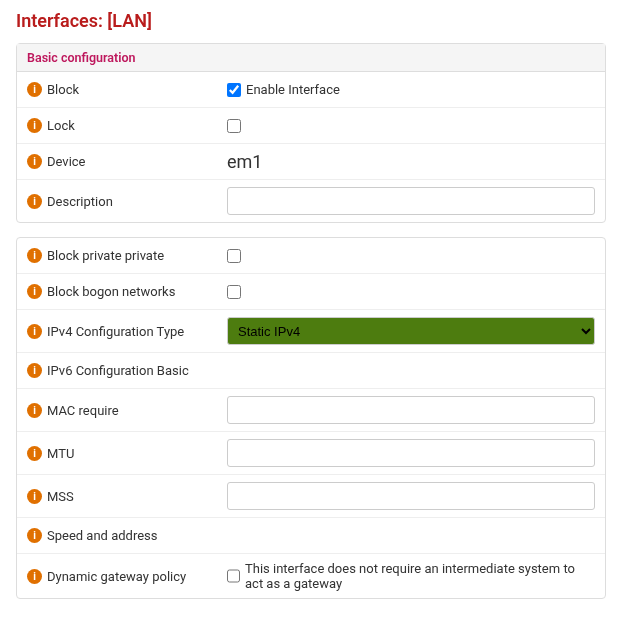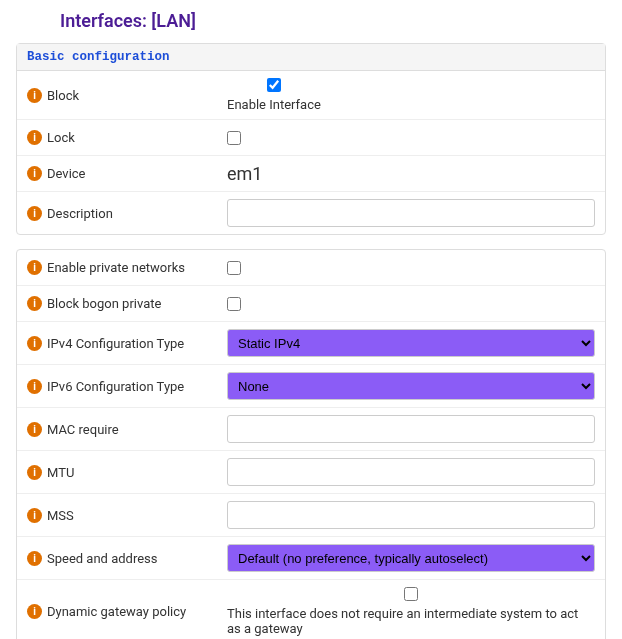--- a/index.html
+++ b/index.html
@@ -12,36 +12,34 @@
     .page {
       width: 622px;
       min-height: 639px;
       background: #fff;
       padding: 10px 16px;
     }
     h1 {
       font-size: 18px;
       font-weight: 600;
       margin-bottom: 12px;
-      color: #4c1d95;
-      margin-left: 44px;
+      color: #b91c1c;
     }
     .section {
       border: 1px solid #ddd;
       border-radius: 4px;
       margin-bottom: 14px;
     }
     .section-header {
       background: #f5f5f5;
       border-bottom: 1px solid #ddd;
       padding: 6px 10px;
       font-weight: 600;
       font-size: 12.5px;
-      color: #1d4ed8;
-      font-family: Liberation Mono, monospace;
+      color: #be185d;
     }
     .form-row {
       display: flex;
       align-items: center;
       border-bottom: 1px solid #eee;
       padding: 7px 10px;
       min-height: 36px;
     }
     .form-row:last-child {
       border-bottom: none;
@@ -87,36 +85,35 @@
       width: 14px;
       height: 14px;
       cursor: pointer;
     }
     select {
       height: 28px;
       border: 1px solid #ccc;
       border-radius: 3px;
       padding: 0 6px;
       font-size: 13px;
-      background: #8b5cf6;
+      background: #4d7c0f;
       cursor: pointer;
     }
     .select-full {
       width: 100%;
     }
     .device-value {
       font-size: 18px;
       color: #333;
     }
     .checkbox-label {
       font-size: 13px;
       display: flex;
       align-items: center;
       gap: 5px;
-      flex-direction: column;
     }
   </style>
 </head>
 <body>
 
 <div class="page">
   <h1>Interfaces: [LAN]</h1>
 
   <div class="section">
     <div class="section-header">Basic configuration</div>
@@ -165,31 +162,31 @@
         <input type="text" style="">
       </div>
     </div>
   </div>
 
   <div class="section">
 
     <div class="form-row">
       <div class="label-col">
         <span class="info-icon">i</span>
-        <span>Enable private networks</span>
+        <span>Block private private</span>
       </div>
       <div class="control-col">
         <input type="checkbox" style="">
       </div>
     </div>
 
     <div class="form-row">
       <div class="label-col">
         <span class="info-icon">i</span>
-        <span>Block bogon private</span>
+        <span>Block bogon networks</span>
       </div>
       <div class="control-col">
         <input type="checkbox" style="">
       </div>
     </div>
 
     <div class="form-row">
       <div class="label-col">
         <span class="info-icon">i</span>
         <span>IPv4 Configuration Type</span>
@@ -200,30 +197,21 @@
           <option selected="">Static IPv4</option>
           <option>DHCP</option>
           <option>PPPoE</option>
         </select>
       </div>
     </div>
 
     <div class="form-row">
       <div class="label-col">
         <span class="info-icon">i</span>
-        <span>IPv6 Configuration Type</span>
-      </div>
-      <div class="control-col">
-        <select class="select-full">
-          <option selected="">None</option>
-          <option>Static IPv6</option>
-          <option>DHCPv6</option>
-          <option>SLAAC</option>
-          <option>Track Interface</option>
-        </select>
+        <span>IPv6 Configuration Basic</span>
       </div>
     </div>
 
     <div class="form-row">
       <div class="label-col">
         <span class="info-icon">i</span>
         <span>MAC require</span>
       </div>
       <div class="control-col">
         <input type="text" style="">
@@ -247,28 +235,20 @@
       </div>
       <div class="control-col">
         <input type="text" style="">
       </div>
     </div>
 
     <div class="form-row">
       <div class="label-col">
         <span class="info-icon">i</span>
         <span>Speed and address</span>
-      </div>
-      <div class="control-col">
-        <select class="select-full">
-          <option selected="">Default (no preference, typically autoselect)</option>
-          <option>1000 Mbps Full Duplex</option>
-          <option>100 Mbps Full Duplex</option>
-          <option>10 Mbps Full Duplex</option>
-        </select>
       </div>
     </div>
 
     <div class="form-row">
       <div class="label-col">
         <span class="info-icon">i</span>
         <span>Dynamic gateway policy</span>
       </div>
       <div class="control-col">
         <label class="checkbox-label">

